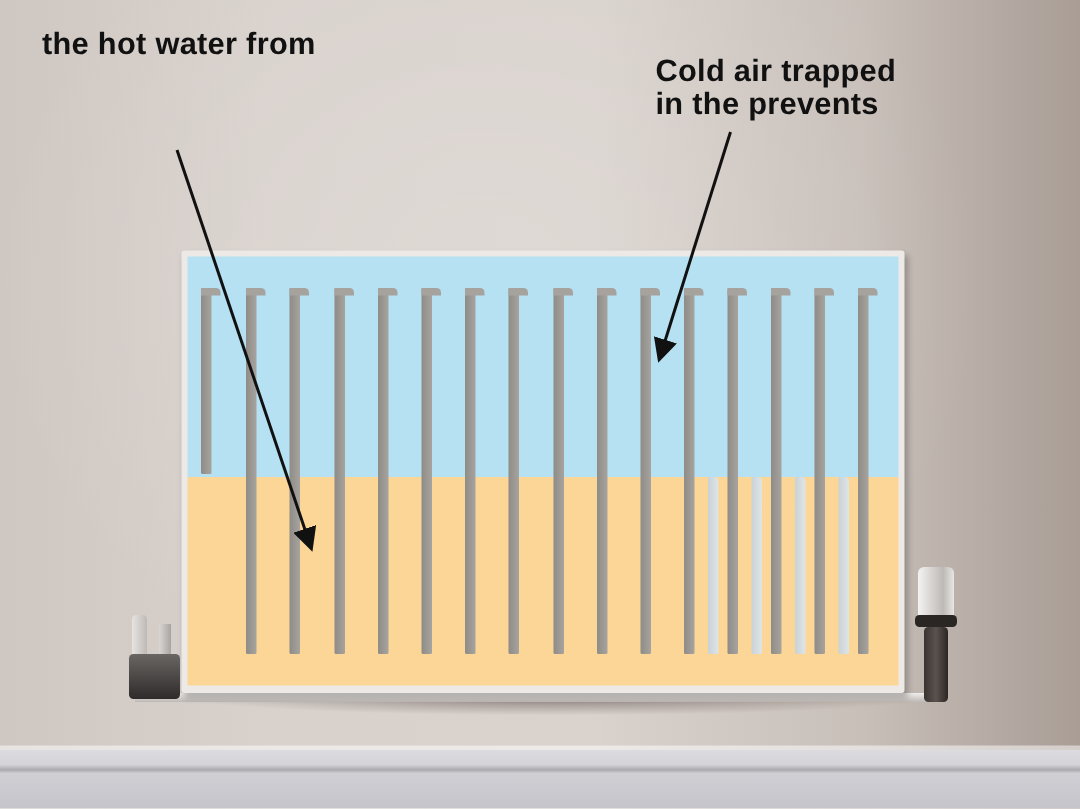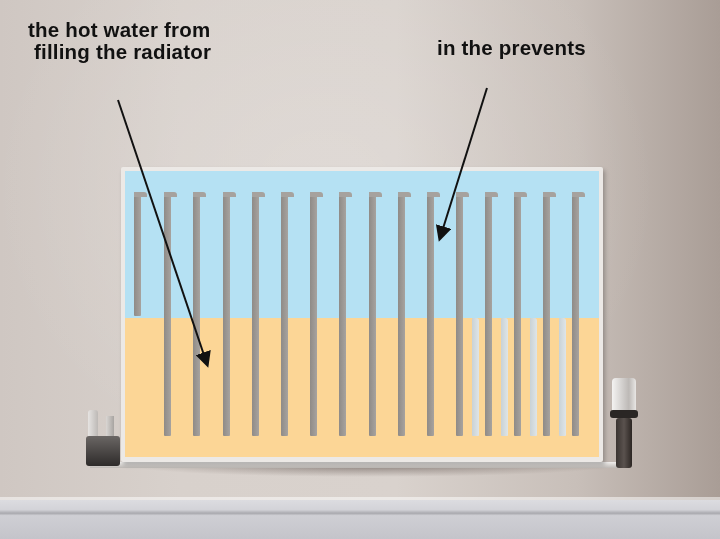--- a/index.html
+++ b/index.html
@@ -91,24 +91,24 @@
     }
     svg.arrows { position: absolute; left: 0; top: 0; width: 720px; height: 539px; pointer-events: none; }
   </style>
 </head>
 <body>
 
 <div class="wall-shade"></div>
 
 <div class="label" id="label-left">
   <span>the hot water from</span>
-  <span>filling the radiator</span>
 </div>
 
 <div class="label" id="label-right">
+  <span>Cold air trapped</span>
   <span>in the prevents</span>
 </div>
 
 <div class="radiator-shadow"></div>
 <div class="pipe"></div>
 
 <div class="radiator"></div>
 <div class="zone-cold"></div>
 <div class="zone-hot"></div>
 

